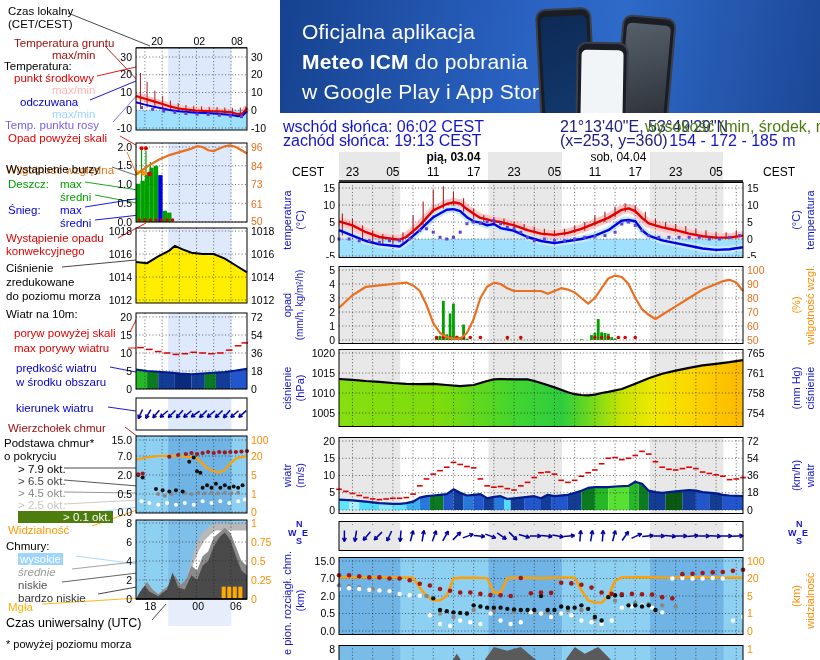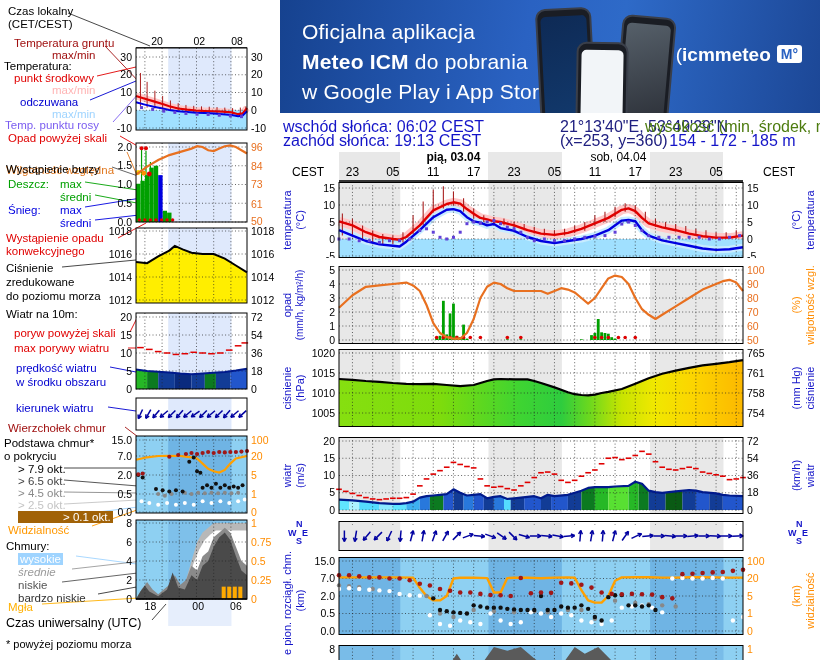--- a/index.html
+++ b/index.html
@@ -98,21 +98,21 @@
 <div class="lg" style="left: 16px; top: 362px; color: rgb(0, 0, 208);">prędkość wiatru</div>
 <div class="lg" style="left: 16px; top: 376px; color: rgb(0, 0, 208);">w środku obszaru</div>
 <div class="lg" style="left: 16px; top: 402px; color: rgb(0, 0, 208);">kierunek wiatru</div>
 <div class="lg" style="left: 8px; top: 422px; color: rgb(160, 16, 16);">Wierzchołek chmur</div>
 <div class="lg" style="left: 4px; top: 437px; color: rgb(0, 0, 0);">Podstawa chmur*</div>
 <div class="lg" style="left: 4px; top: 450px; color: rgb(0, 0, 0);">o pokryciu</div>
 <div class="lg" style="left: 18px; top: 463px; color: rgb(0, 0, 0);">&gt; 7.9 okt.</div>
 <div class="lg" style="left: 18px; top: 475px; color: rgb(68, 68, 68);">&gt; 6.5 okt.</div>
 <div class="lg" style="left: 18px; top: 487px; color: rgb(138, 138, 138);">&gt; 4.5 okt.</div>
 <div class="lg" style="left: 18px; top: 499px; color: rgb(196, 196, 196);">&gt; 2.5 okt.</div>
-<div class="lg hl" style="left: 18px; top: 511px; color: rgb(255, 255, 255); background: #a16207; padding-left: 45px;">&gt; 0.1 okt.</div>
+<div class="lg hl" style="left: 18px; top: 511px; color: rgb(255, 255, 255); background: #4d7c0f; padding-left: 45px;">&gt; 0.1 okt.</div>
 <div class="lg" style="left: 8px; top: 524px; color: rgb(255, 152, 0);">Widzialność</div>
 <div class="lg" style="left: 6px; top: 540px; color: rgb(0, 0, 0);">Chmury:</div>
 <div class="lg hl" style="left: 18px; top: 553px; color: rgb(255, 255, 255); background: rgb(159, 212, 255);">wysokie</div>
 <div class="lg" style="left: 18px; top: 566px; color: rgb(154, 154, 154); font-style: italic;">średnie</div>
 <div class="lg" style="left: 18px; top: 579px; color: rgb(85, 85, 85);">niskie</div>
 <div class="lg" style="left: 18px; top: 592px; color: rgb(51, 51, 51);">bardzo niskie</div>
 <div class="lg" style="left: 8px; top: 601px; color: rgb(255, 176, 0);">Mgła</div>
 <div class="lg" style="left: 6px; top: 617px; font-size: 12.5px; color: rgb(0, 0, 0);">Czas uniwersalny (UTC)</div>
 <div class="lg" style="left: 6px; top: 638px; font-size: 11px; color: rgb(0, 0, 0);">* powyżej poziomu morza</div>
 
@@ -480,21 +480,20 @@
   <div class="btxt" style="top:80px">w Google Play i App Store</div>
   <div class="phone" style="left:258px;top:8px;width:52px;height:120px;transform:rotate(-3deg)">
         <div class="pscr" style="background:linear-gradient(160deg,#0e2a55,#123a6e)"></div>
       </div>
   <div class="phone" style="left:338px;top:16px;width:50px;height:110px;transform:rotate(5deg)">
         <div class="pscr" style="background:linear-gradient(160deg,#56606a,#2c3038)"></div>
       </div>
   <div class="phone" style="left:296px;top:42px;width:48px;height:86px;transform:rotate(1deg)">
         <div class="pscr" style="background:#f2f5f8"></div>
       </div>
-  <div id="logo"><span style="font-weight:normal">(</span><span>icmmeteo</span><span id="logobadge">M°</span></div>
 </div>
 
 <div class="hdr" style="left:283px;top:118px;color:#1414c8">wschód słońca: 06:02 CEST</div>
 <div class="hdr" style="left:283px;top:132px;color:#1414c8">zachód słońca: 19:13 CEST</div>
 <div class="hdr" style="left:560px;top:118px;color:#202080;text-align:center;width:160px">21°13'40"E, 53°49'29"N</div>
 <div class="hdr" style="left:560px;top:132px;color:#202080;text-align:left;width:160px">(x=253, y=360)</div>
 <div class="hdr" style="left:645px;top:118px;color:#4d7c0f;text-align:center;width:175px">wysokość (min, środek, max)</div>
 <div class="hdr" style="left:645px;top:132px;color:#1414c8;text-align:center;width:175px">154 - 172 - 185 m</div>
 
 <div class="abs" id="taxis" style="left:280px;top:148px;width:540px;height:34px;font-size:12px">

